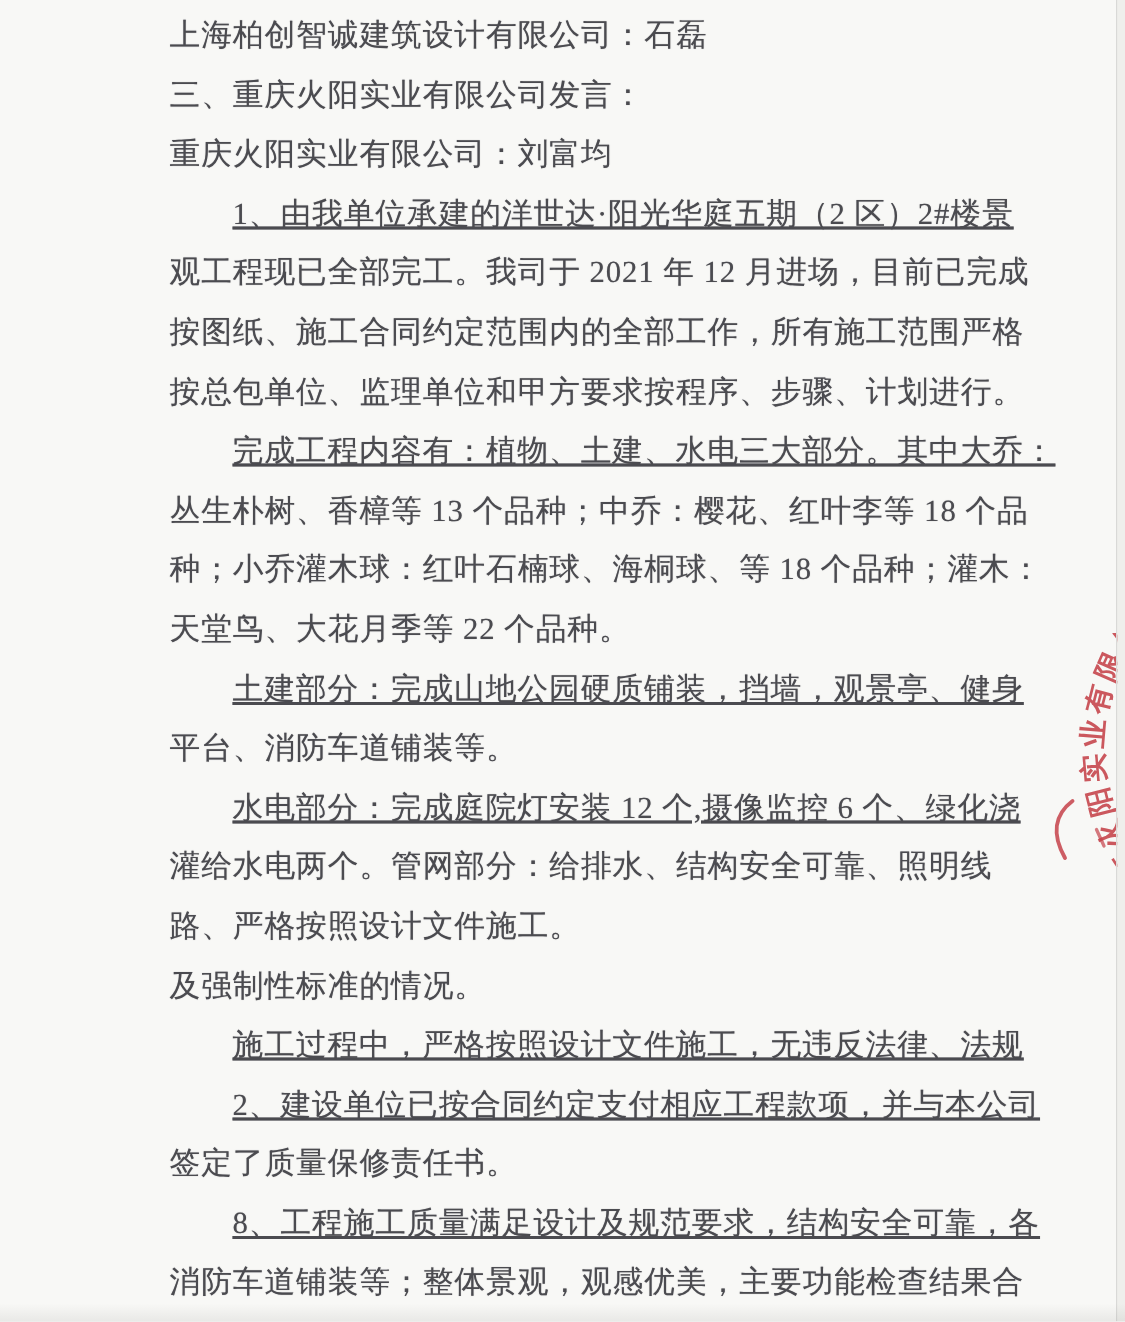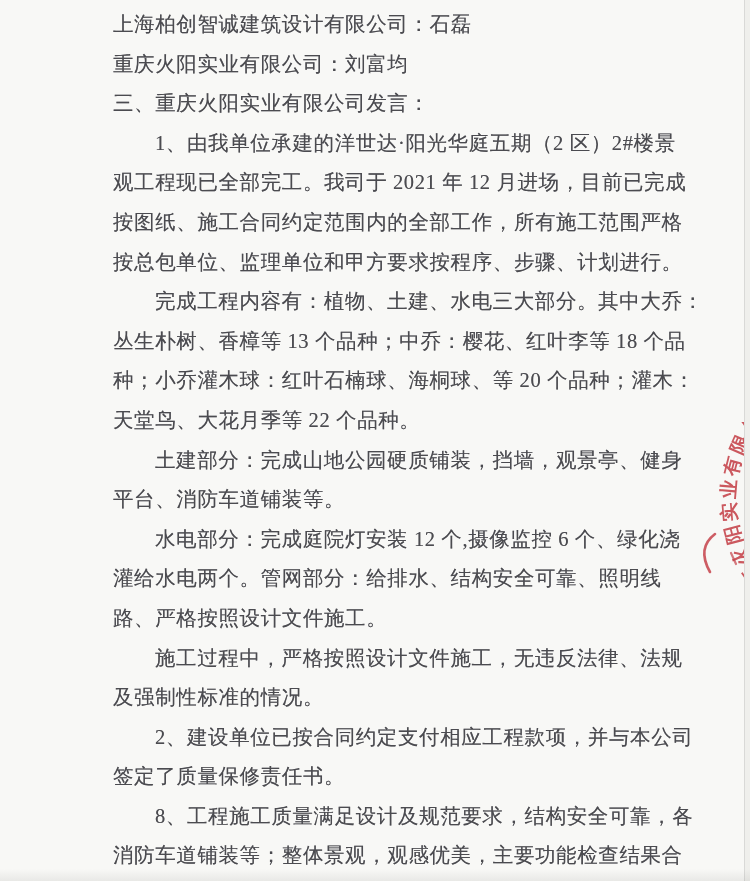--- a/index.html
+++ b/index.html
@@ -52,20 +52,21 @@
     color: #4b4b50;
     letter-spacing: 0.6px;
     text-shadow: 0 0 0.6px rgba(75,75,80,0.55);
   }
   .line {
     height: 39.6px;
     white-space: nowrap;
   }
   .line.indent {
     padding-left: 42px;
+    text-decoration: underline;
   }
   
   .seal {
     position: absolute;
     left: 688px;
     top: 422px;
     width: 62px;
     height: 156px;
     overflow: hidden;
     pointer-events: none;
@@ -85,37 +86,37 @@
   }
 </style>
 </head>
 <body>
 
 <div class="scan-page">
 
   <div class="doc-lines">
 
   <div class="line">上海柏创智诚建筑设计有限公司：石磊</div>
+      <div class="line">三、重庆火阳实业有限公司发言：</div>
       <div class="line">重庆火阳实业有限公司：刘富均</div>
-      <div class="line">三、重庆火阳实业有限公司发言：</div>
       <div class="line indent">1、由我单位承建的洋世达·阳光华庭五期（2 区）2#楼景</div>
       <div class="line">观工程现已全部完工。我司于 2021 年 12 月进场，目前已完成</div>
       <div class="line">按图纸、施工合同约定范围内的全部工作，所有施工范围严格</div>
       <div class="line">按总包单位、监理单位和甲方要求按程序、步骤、计划进行。</div>
       <div class="line indent">完成工程内容有：植物、土建、水电三大部分。其中大乔：</div>
       <div class="line">丛生朴树、香樟等 13 个品种；中乔：樱花、红叶李等 18 个品</div>
-      <div class="line">种；小乔灌木球：红叶石楠球、海桐球、等 20 个品种；灌木：</div>
+      <div class="line">种；小乔灌木球：红叶石楠球、海桐球、等 18 个品种；灌木：</div>
       <div class="line">天堂鸟、大花月季等 22 个品种。</div>
       <div class="line indent">土建部分：完成山地公园硬质铺装，挡墙，观景亭、健身</div>
       <div class="line">平台、消防车道铺装等。</div>
       <div class="line indent">水电部分：完成庭院灯安装 12 个,摄像监控 6 个、绿化浇</div>
       <div class="line">灌给水电两个。管网部分：给排水、结构安全可靠、照明线</div>
       <div class="line">路、严格按照设计文件施工。</div>
+      <div class="line">及强制性标准的情况。</div>
       <div class="line indent">施工过程中，严格按照设计文件施工，无违反法律、法规</div>
-      <div class="line">及强制性标准的情况。</div>
       <div class="line indent">2、建设单位已按合同约定支付相应工程款项，并与本公司</div>
       <div class="line">签定了质量保修责任书。</div>
       <div class="line indent">8、工程施工质量满足设计及规范要求，结构安全可靠，各</div>
       <div class="line">消防车道铺装等；整体景观，观感优美，主要功能检查结果合</div>
     </div>
 
   <div class="seal">
     <svg viewBox="0 0 62 156">
       <defs>
 

